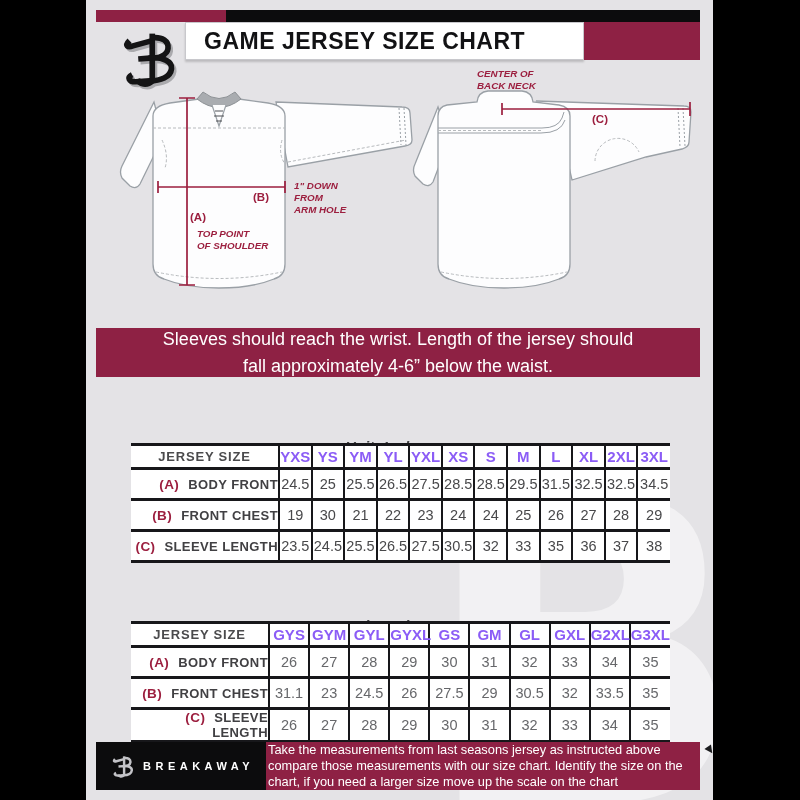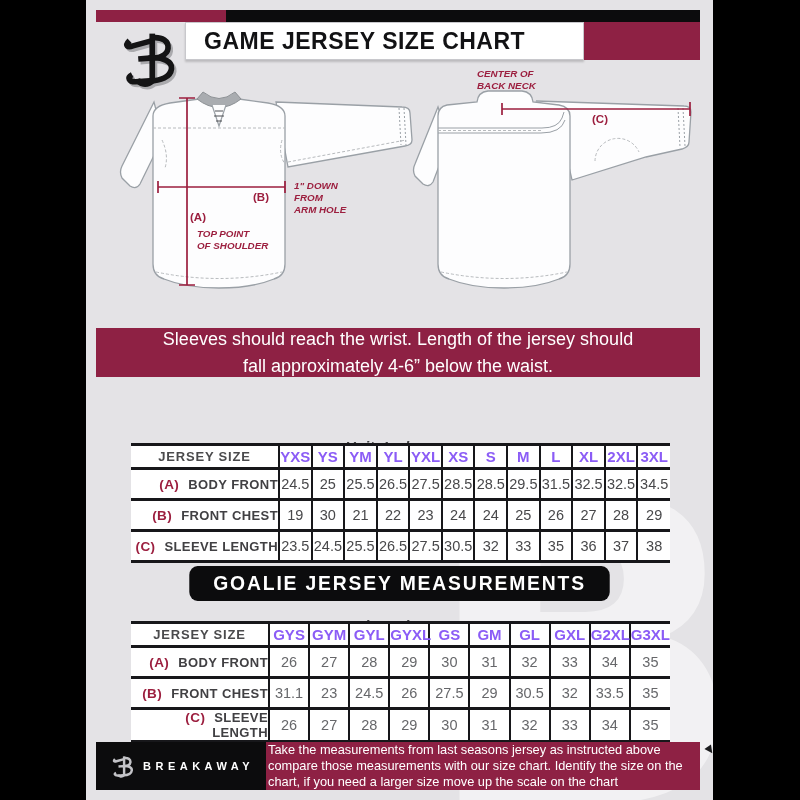--- a/index.html
+++ b/index.html
@@ -219,23 +219,20 @@
           <td class="val c">32</td>
           <td class="val c">33</td>
           <td class="val c">35</td>
           <td class="val c">36</td>
           <td class="val c">37</td>
           <td class="val c">38</td>
         </tr>
       </tbody>
     </table>
 
-  <div class="section-banner" style="top:566px;">
-    <span class="pill">GOALIE JERSEY MEASUREMENTS</span>
-  </div>
   <div class="unit" style="top:600px;">Unit: Inches</div>
   <table class="size-table goalie-table" style="top:621px;">
       <thead>
         <tr>
           <th class="lab">JERSEY SIZE</th>
           <th class="size c">GYS</th>
           <th class="size c">GYM</th>
           <th class="size c">GYL</th>
           <th class="size c">GYXL</th>
           <th class="size c">GS</th>

